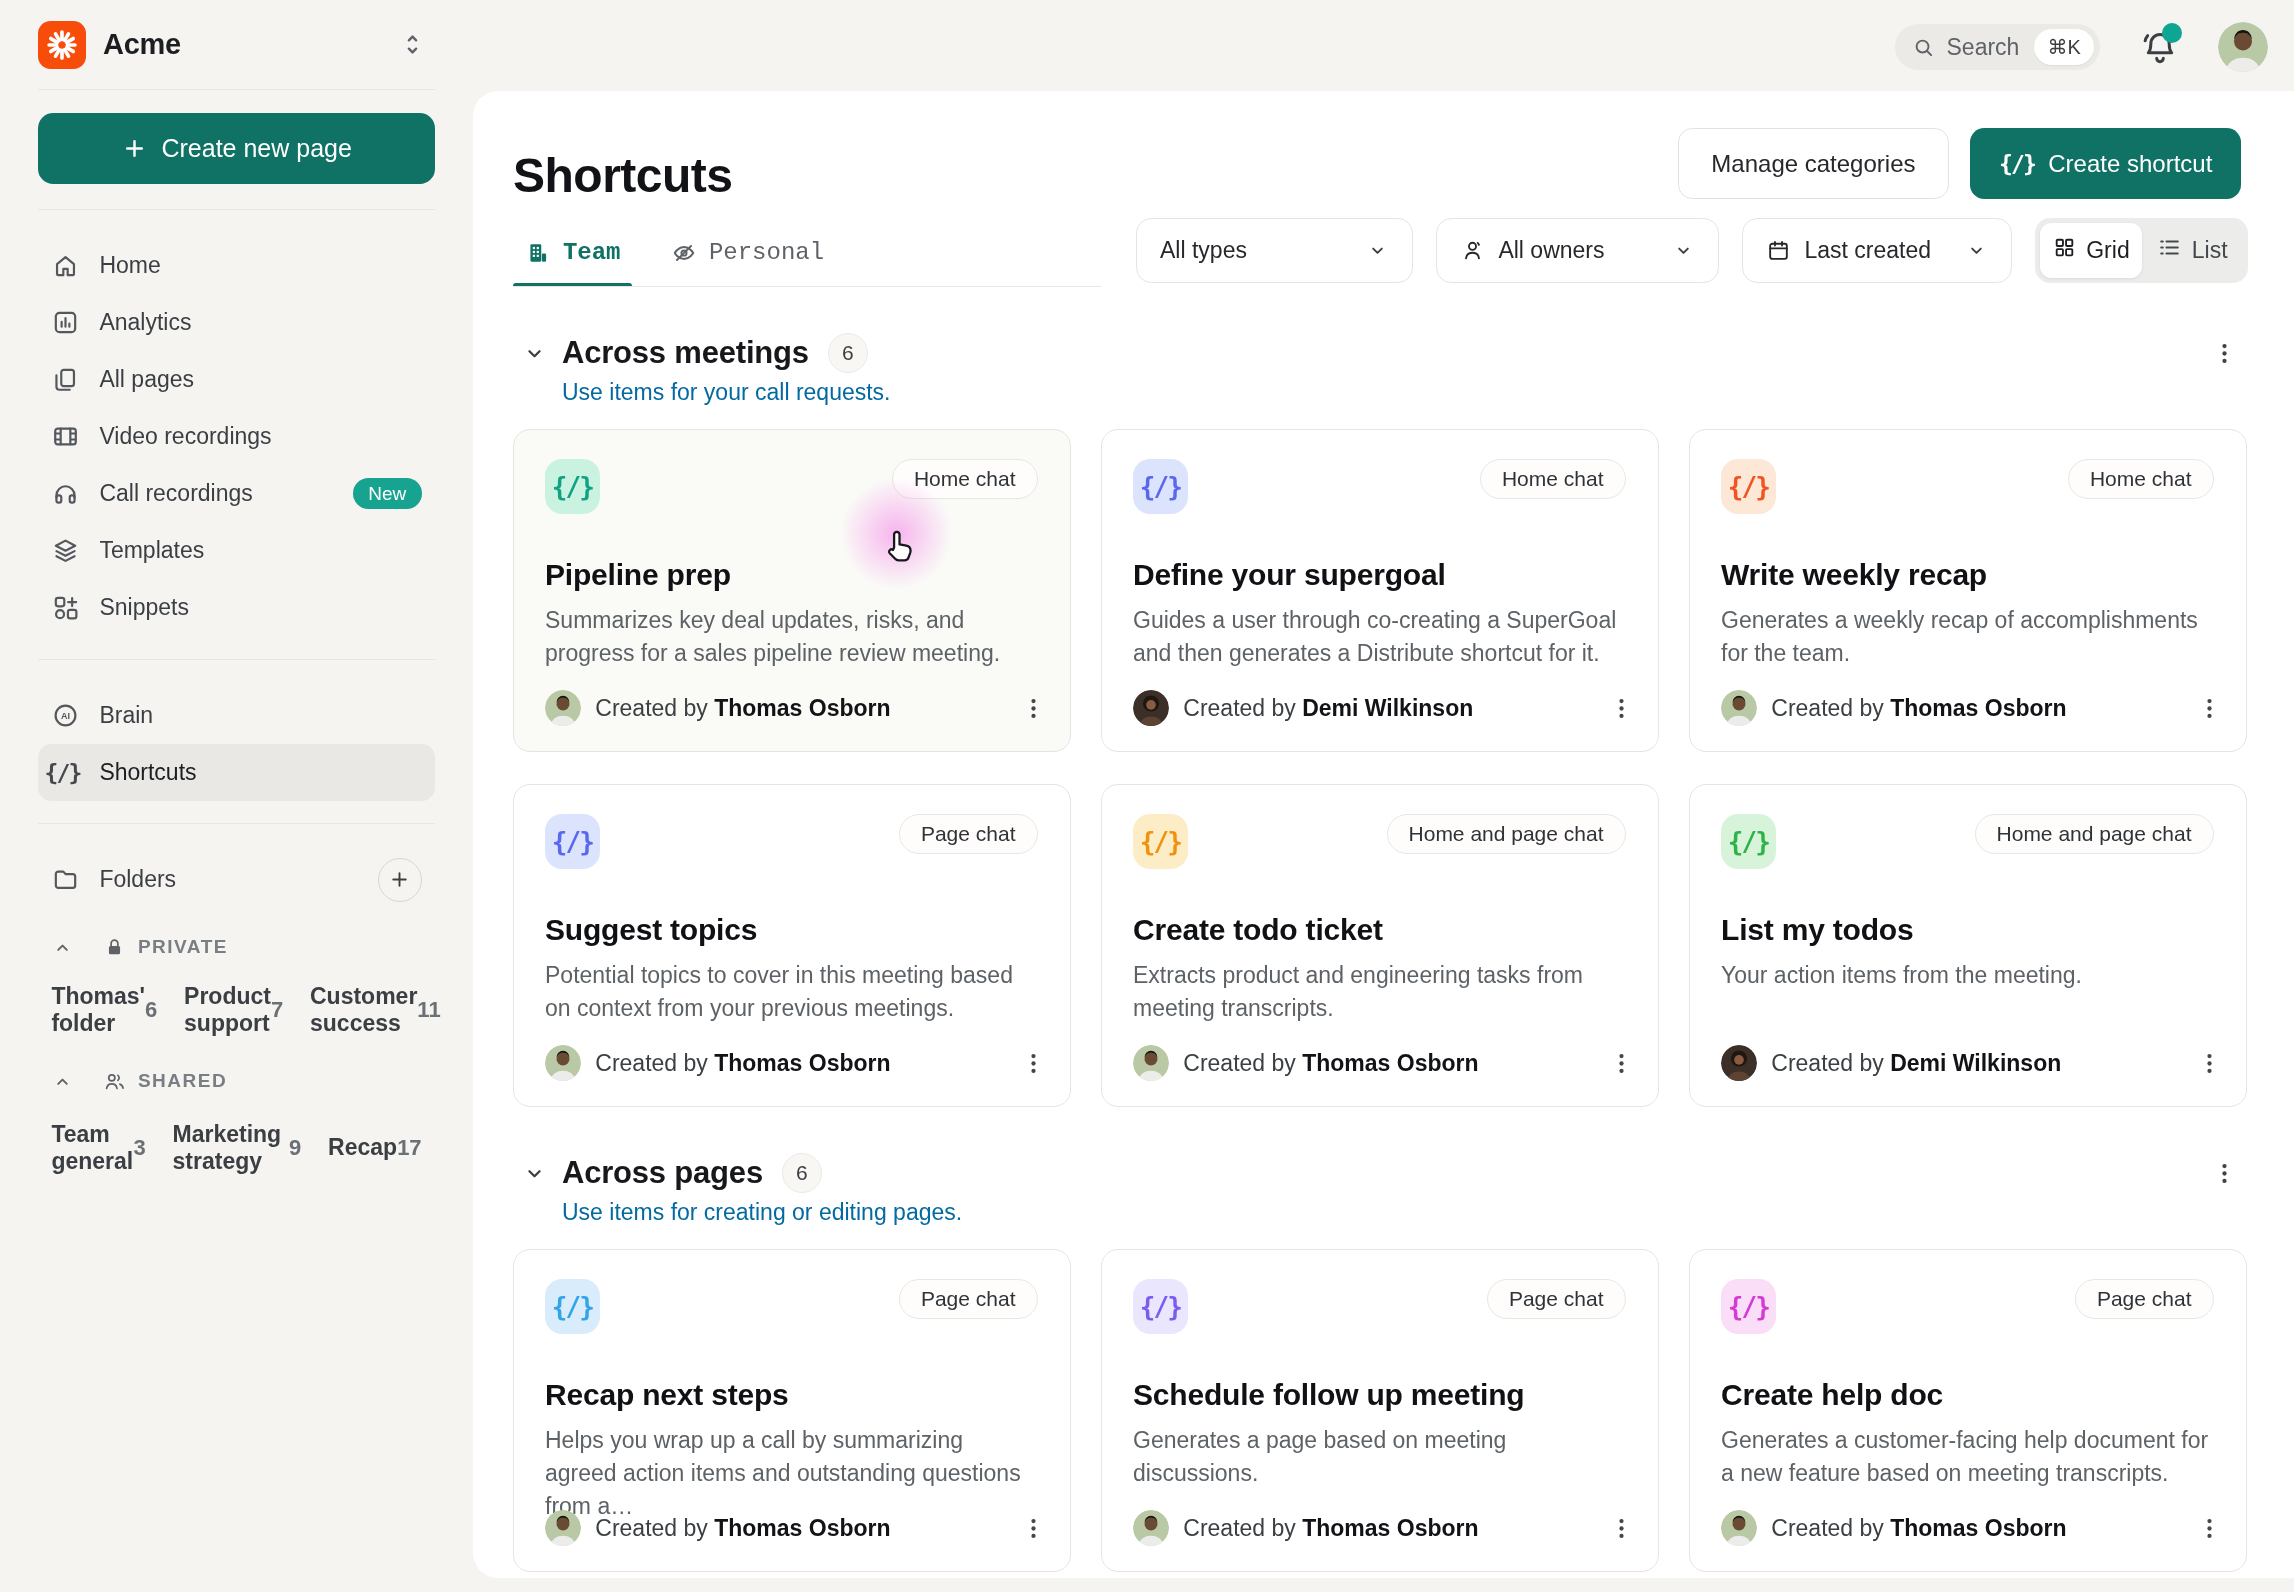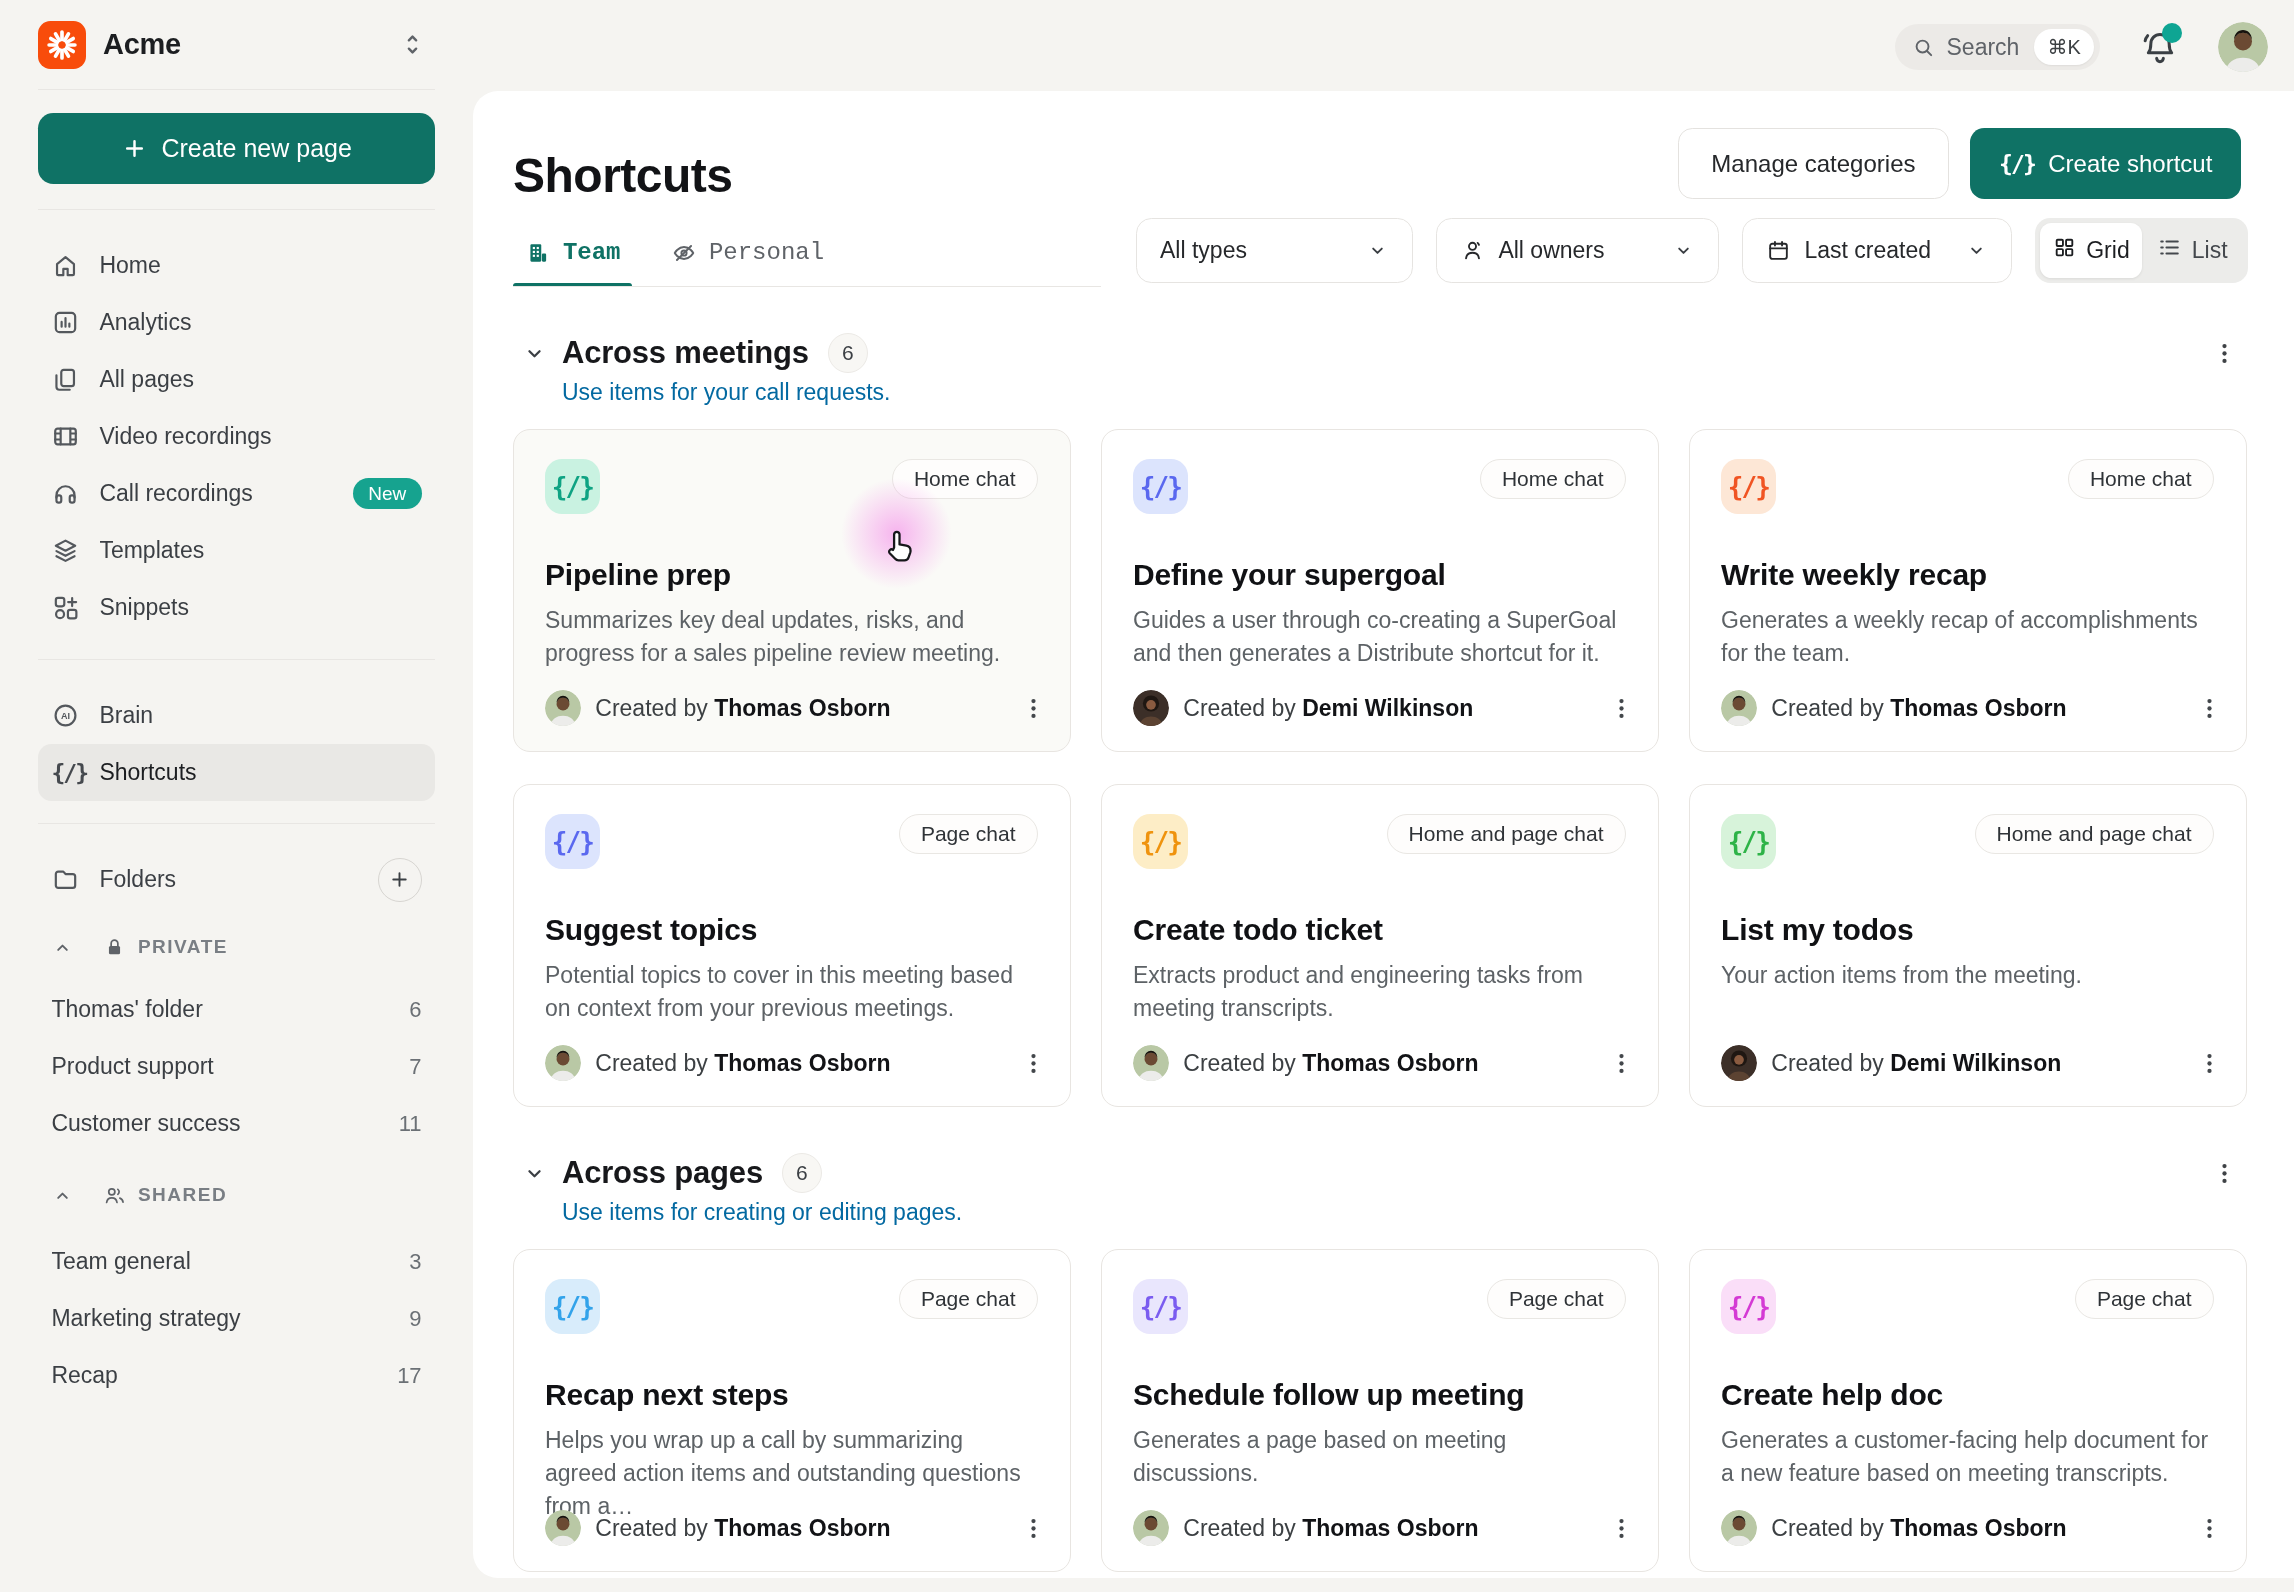--- a/index.html
+++ b/index.html
@@ -19,21 +19,21 @@
   .create-page { margin-top:23px; width:397px; height:71px; border:none; border-radius:15.3px; background:#0f7265; color:#ffffff; font-family:inherit; font-size:25px; font-weight:500; display:flex; align-items:center; justify-content:center; gap:13.4px; cursor:pointer; }
   .create-page svg { width:27px; height:27px; }
 
   .sb-divider { margin-top:25px; border-top:1.4px solid #e8e6e3; }
 
   .nav { display:flex; flex-direction:column; }
   .nav1 { margin-top:27px; }
   .nav2 { margin-top:27px; }
   .nav-item { height:57px; display:flex; align-items:center; border-radius:13.4px; padding:0 13.4px; cursor:pointer; }
   .nav-item.active { background:#e9e8e5; }
-  .nicon { width:29px; height:29px; color:#54585d; display:flex; align-items:center; justify-content:flex-start; flex:0 0 auto; }
+  .nicon { width:29px; height:29px; color:#54585d; display:flex; align-items:center; justify-content:flex-end; flex:0 0 auto; }
   .nicon svg { width:29px; height:29px; }
   .nicon .braces { font-family:"DejaVu Sans Mono", monospace; font-size:23px; font-weight:700; color:#45494e; letter-spacing:-1.9px; }
   .nlabel { margin-left:19px; font-size:23px; color:#3b3f44; }
   .nav-item.active .nlabel { color:#1c1e21; font-weight:500; }
   .nbadge { margin-left:auto; background:#16a38f; color:#fff; font-size:19px; font-weight:500; border-radius:955px; padding:4.8px 15.3px; }
 
   .divider-after-nav1 { margin-top:23px; border-top:1.4px solid #e8e6e3; }
   .divider-after-nav2 { margin-top:22px; border-top:1.4px solid #e8e6e3; }
 
   .folders-row { margin-top:27px; height:57px; display:flex; align-items:center; padding:0 13.4px; }
@@ -42,21 +42,21 @@
   .folder-add svg { width:23px; height:23px; }
 
   .grp-head { display:flex; align-items:center; height:38px; padding:0 13.4px; cursor:pointer; }
   .grp-head.private { margin-top:20px; }
   .grp-head.shared { margin-top:24px; }
   .grp-chev { width:23px; height:23px; color:#5f6368; }
   .grp-chev svg { width:23px; height:23px; }
   .grp-icon { width:23px; height:23px; color:#5f6368; margin-left:29px; }
   .grp-icon svg { width:23px; height:23px; }
   .grp-label { margin-left:11.5px; font-size:19px; font-weight:700; letter-spacing:1.5px; color:#797e84; }
-  .grp-items { display:flex; flex-direction:column; margin-top:15.3px; }
+  .grp-items { display:flex; flex-direction:row; margin-top:15.3px;font-weight:bold; }
   .grp-head.shared + .grp-items { margin-top:19px; }
   .grp-item { height:57px; display:flex; align-items:center; justify-content:space-between; padding:0 13.4px; border-radius:11.5px; cursor:pointer; }
   .glabel { font-size:23px; color:#3b3f44; }
   .gcount { font-size:22px; color:#6b7075; }
 
   
   .topbar-right { position:absolute; top:22px; right:26px; display:flex; align-items:center; }
   .search-pill { width:205px; height:46px; background:#eceae7; border-radius:955px; display:flex; align-items:center; padding:0 5.7px 0 17px; cursor:text; }
   .search-pill .sicon { width:23px; height:23px; color:#5f6368; flex:0 0 auto; }
   .search-pill .sicon svg { width:23px; height:23px; }

